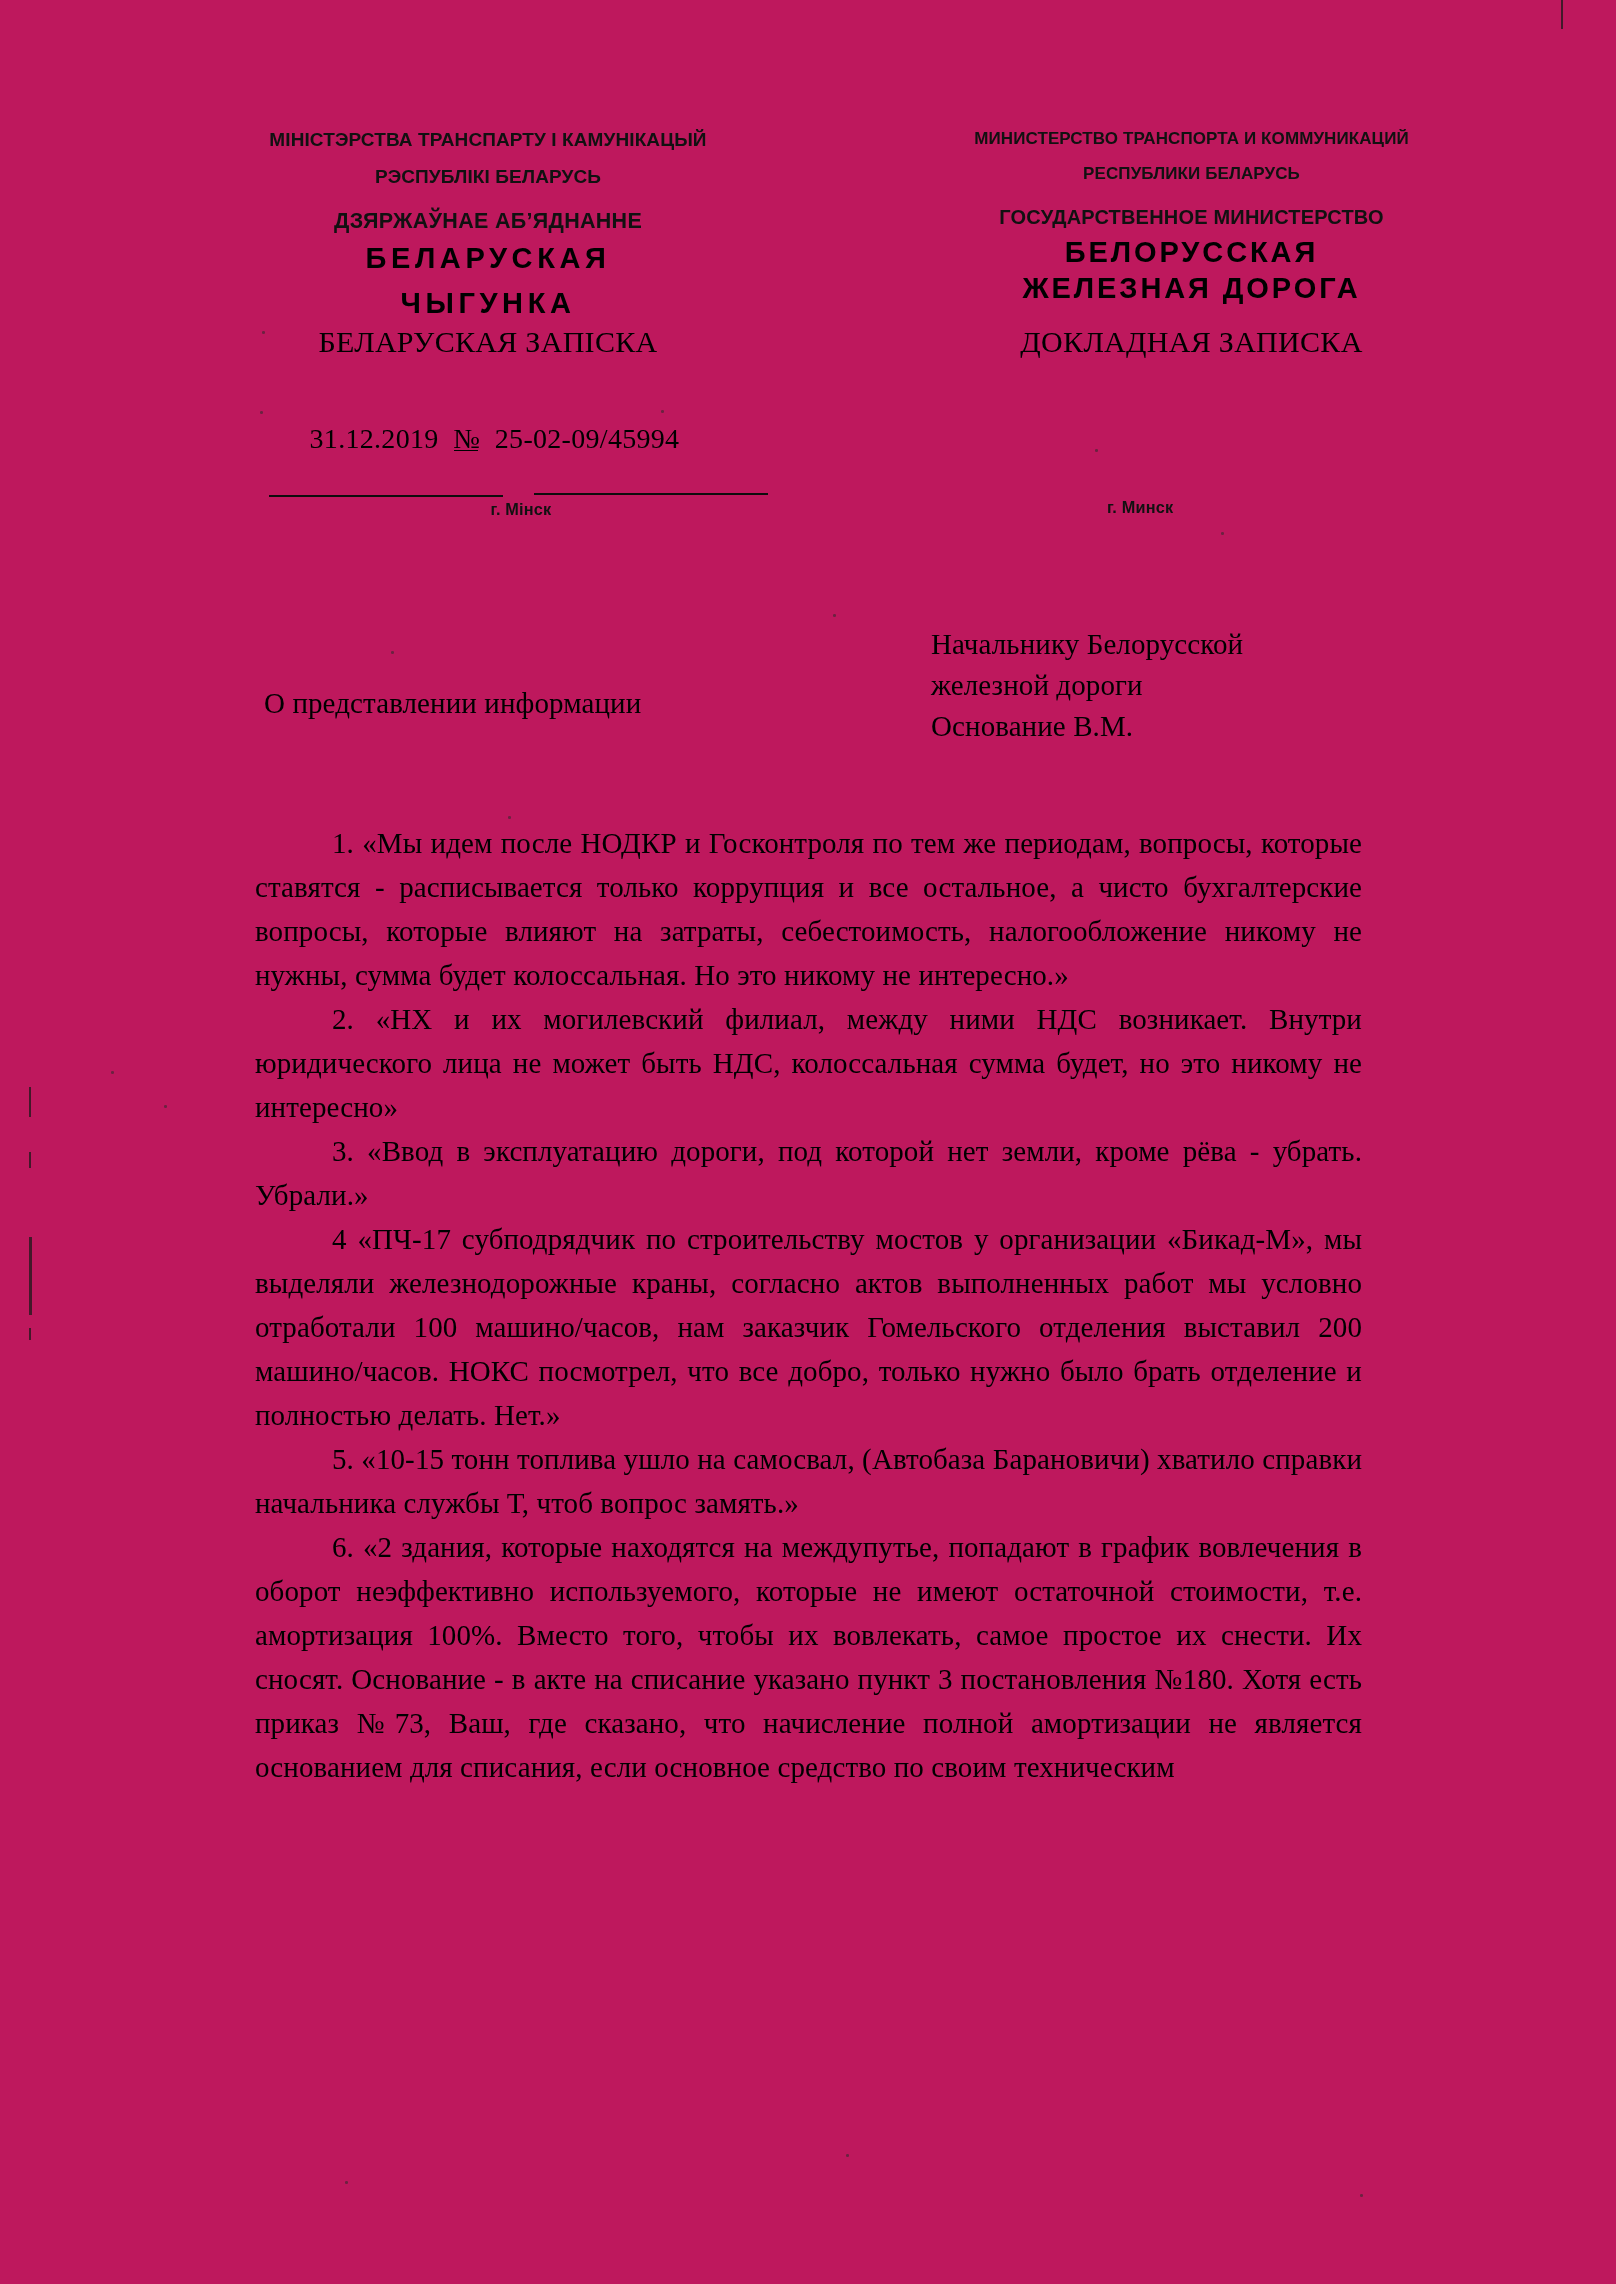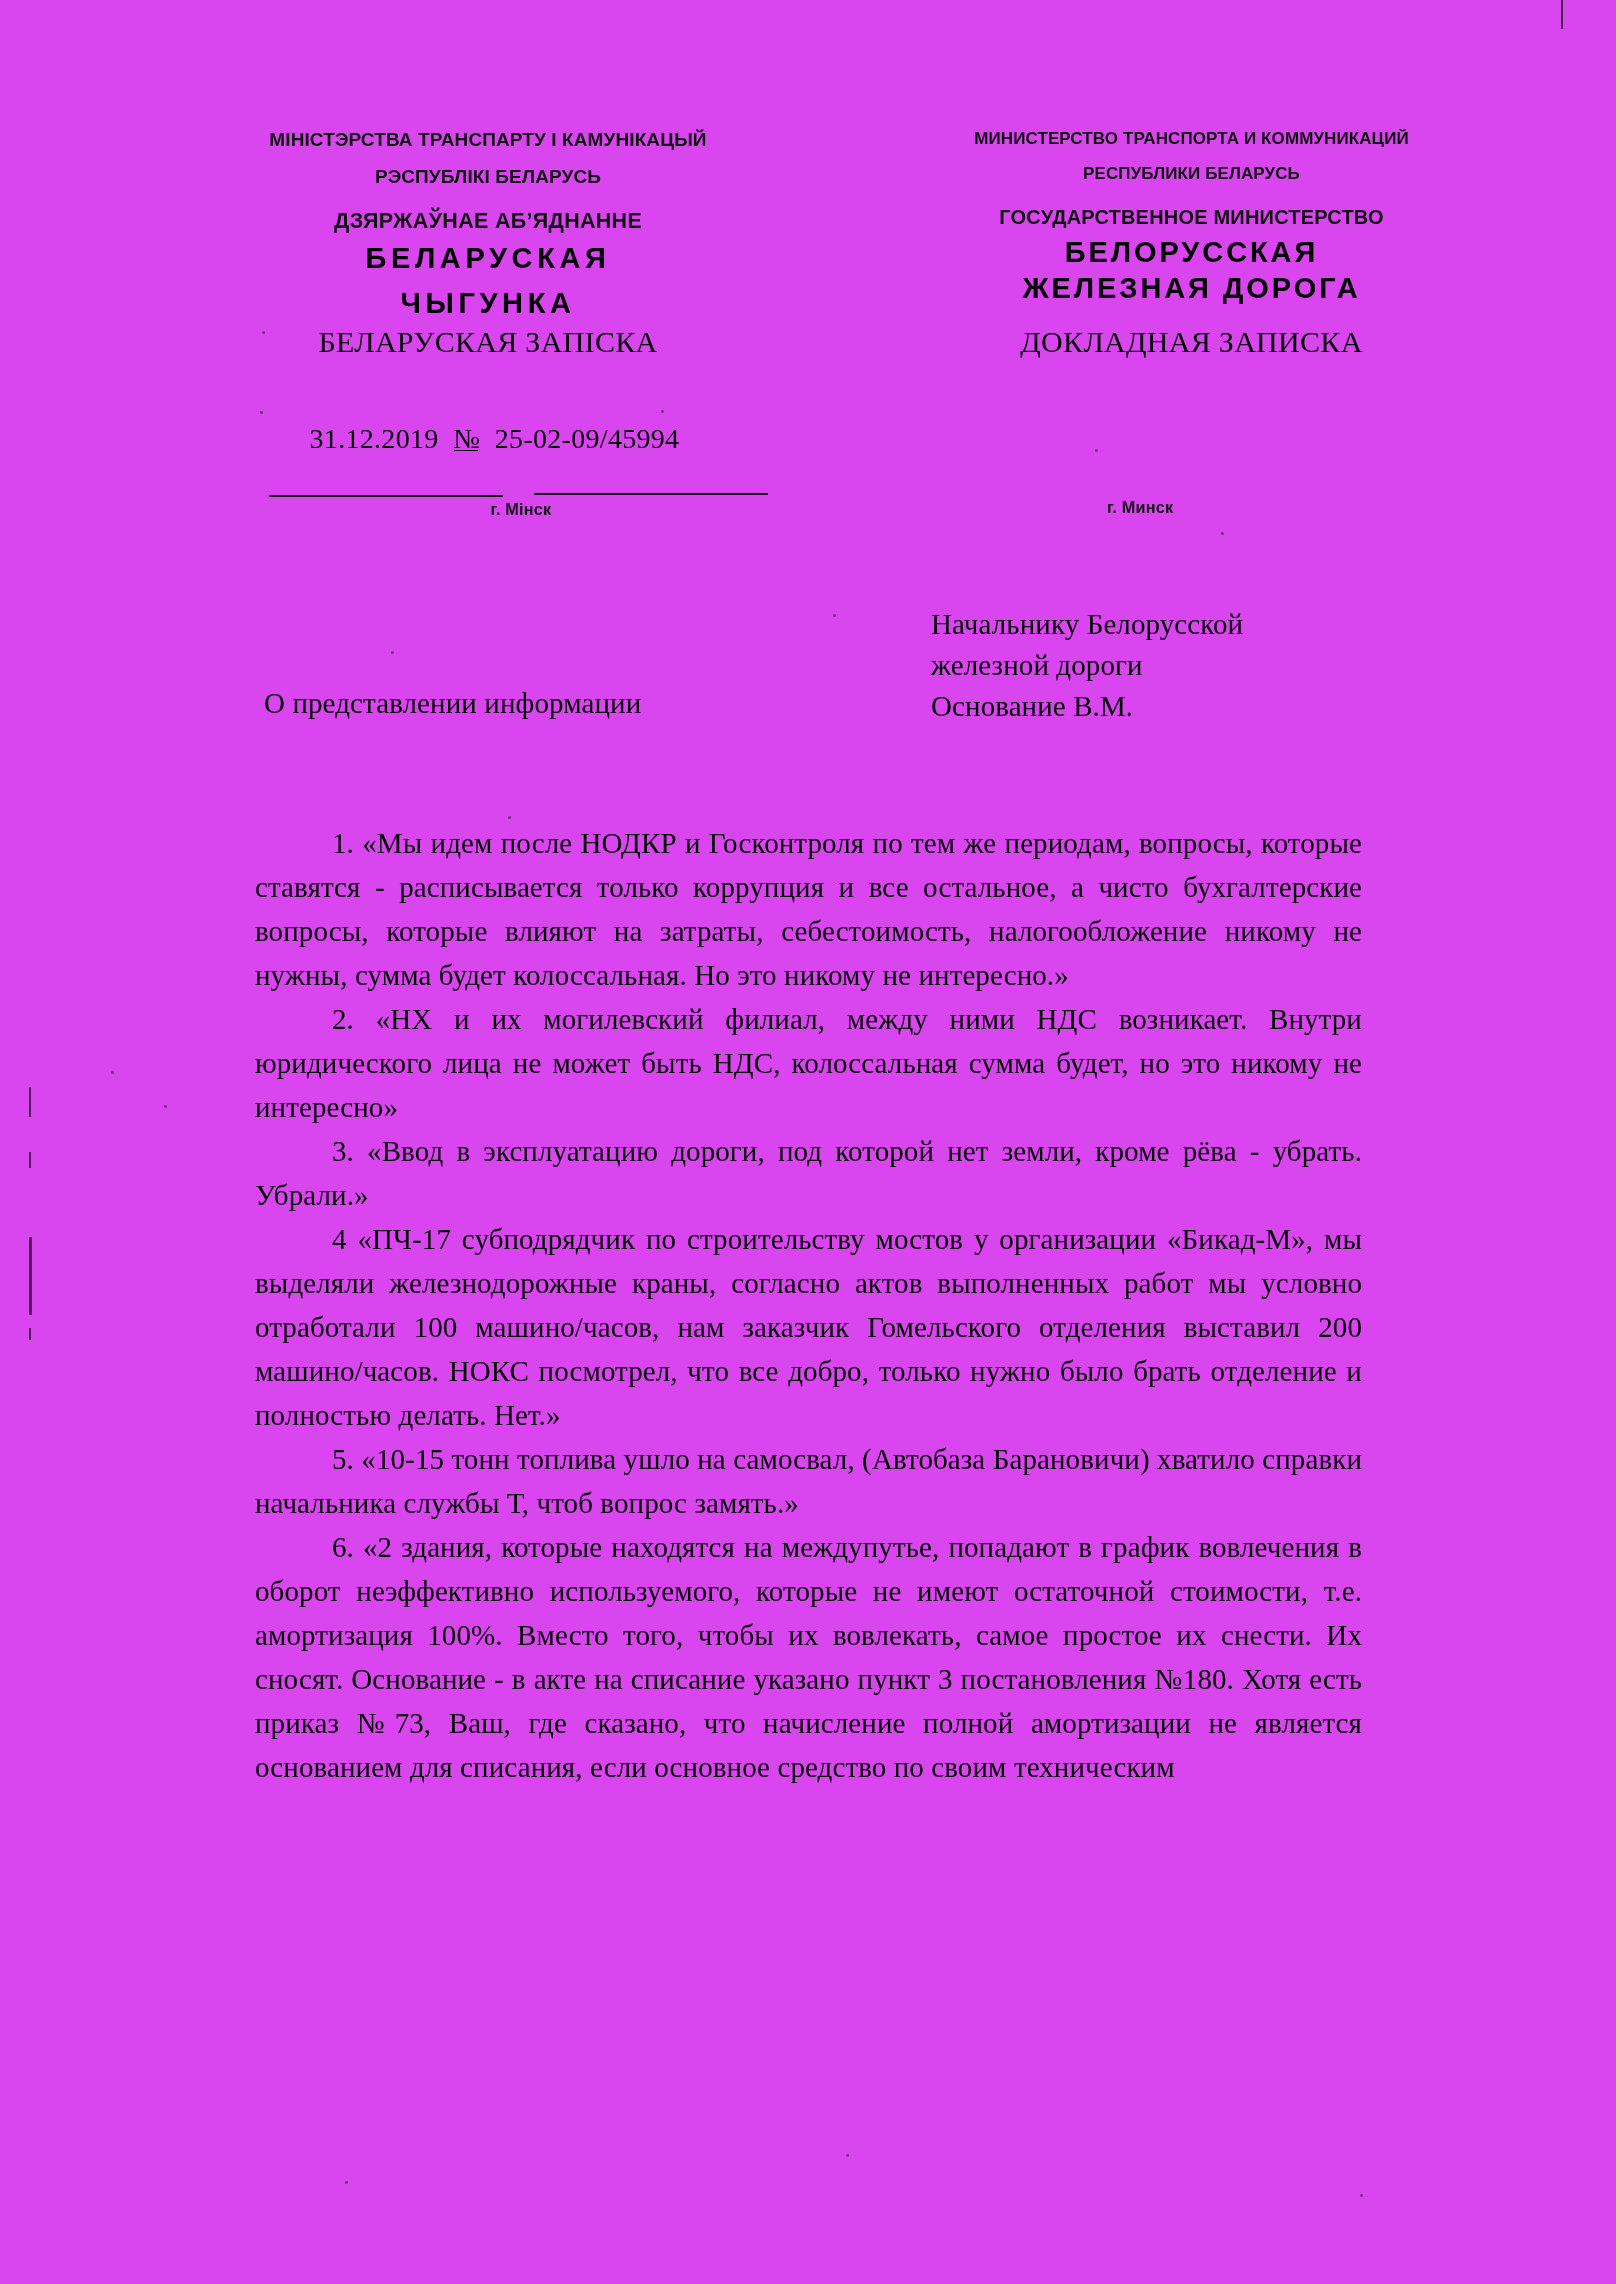--- a/index.html
+++ b/index.html
@@ -5,21 +5,21 @@
 <style>
   html, body {
     margin: 0;
     padding: 0;
     background: #ffffff;
   }
   .page {
     position: relative;
     width: 1617px;
     height: 2284px;
-    background: #d946ef;
+    background: #be185d;
     overflow: hidden;
     font-family: "Liberation Serif", "DejaVu Serif", serif;
     color: #0b0b0b;
   }
 
   
   .scan-speck {
     position: absolute;
     background: #2a2a2a;
     opacity: .55;
@@ -109,21 +109,21 @@
     color: #111;
     letter-spacing: 0.2px;
   }
   .city.be { left: 417px;  top: 500px; width: 208px; text-align: center; }
   .city.ru { left: 1107px; top: 498px; width: 208px; text-align: left; }
 
   
   .addressee {
     position: absolute;
     left: 931px;
-    top: 604px;
+    top: 624px;
     width: 586px;
     font-size: 29px;
     line-height: 1.42;
     color: #000;
     letter-spacing: 0.1px;
   }
   .addressee div { white-space: nowrap; }
 
   
   .subject {

